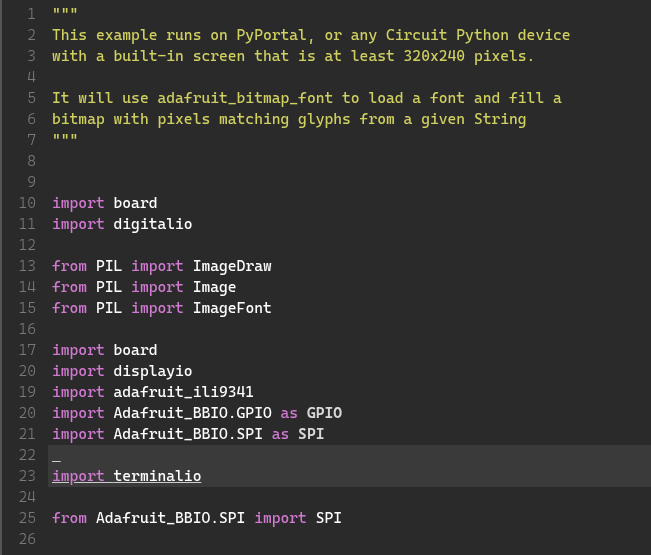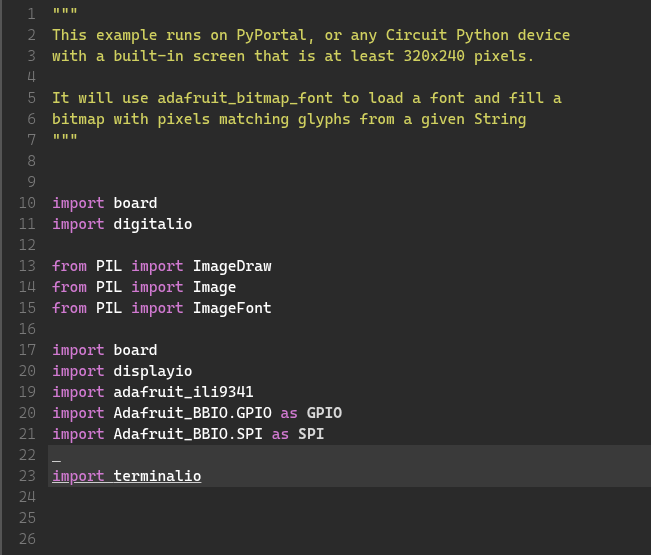--- a/index.html
+++ b/index.html
@@ -97,15 +97,16 @@
       <div class="line"><span class="kw">from </span><span class="mod">PIL</span><span class="kw"> import </span><span class="mod">ImageFont</span></div>
       <div class="line">&nbsp;</div>
       <div class="line"><span class="kw">import </span><span class="mod">board</span></div>
       <div class="line"><span class="kw">import </span><span class="mod">displayio</span></div>
       <div class="line"><span class="kw">import </span><span class="mod">adafruit_ili9341</span></div>
       <div class="line"><span class="kw">import </span><span class="mod">Adafruit_BBIO.GPIO</span><span class="kw"> as </span><span class="alias">GPIO</span></div>
       <div class="line"><span class="kw">import </span><span class="mod">Adafruit_BBIO.SPI</span><span class="kw"> as </span><span class="alias">SPI</span></div>
       <div class="line highlight">&nbsp;</div>
       <div class="line highlight"><span class="kw">import </span><span class="mod">terminalio</span></div>
       <div class="line">&nbsp;</div>
+      <div class="line"><span class="kw">from </span><span class="mod">Adafruit_BBIO.SPI</span><span class="kw"> import </span><span class="mod">SPI</span></div>
       <div class="line">&nbsp;</div>
     </div>
 </div>
 
 </body></html>

